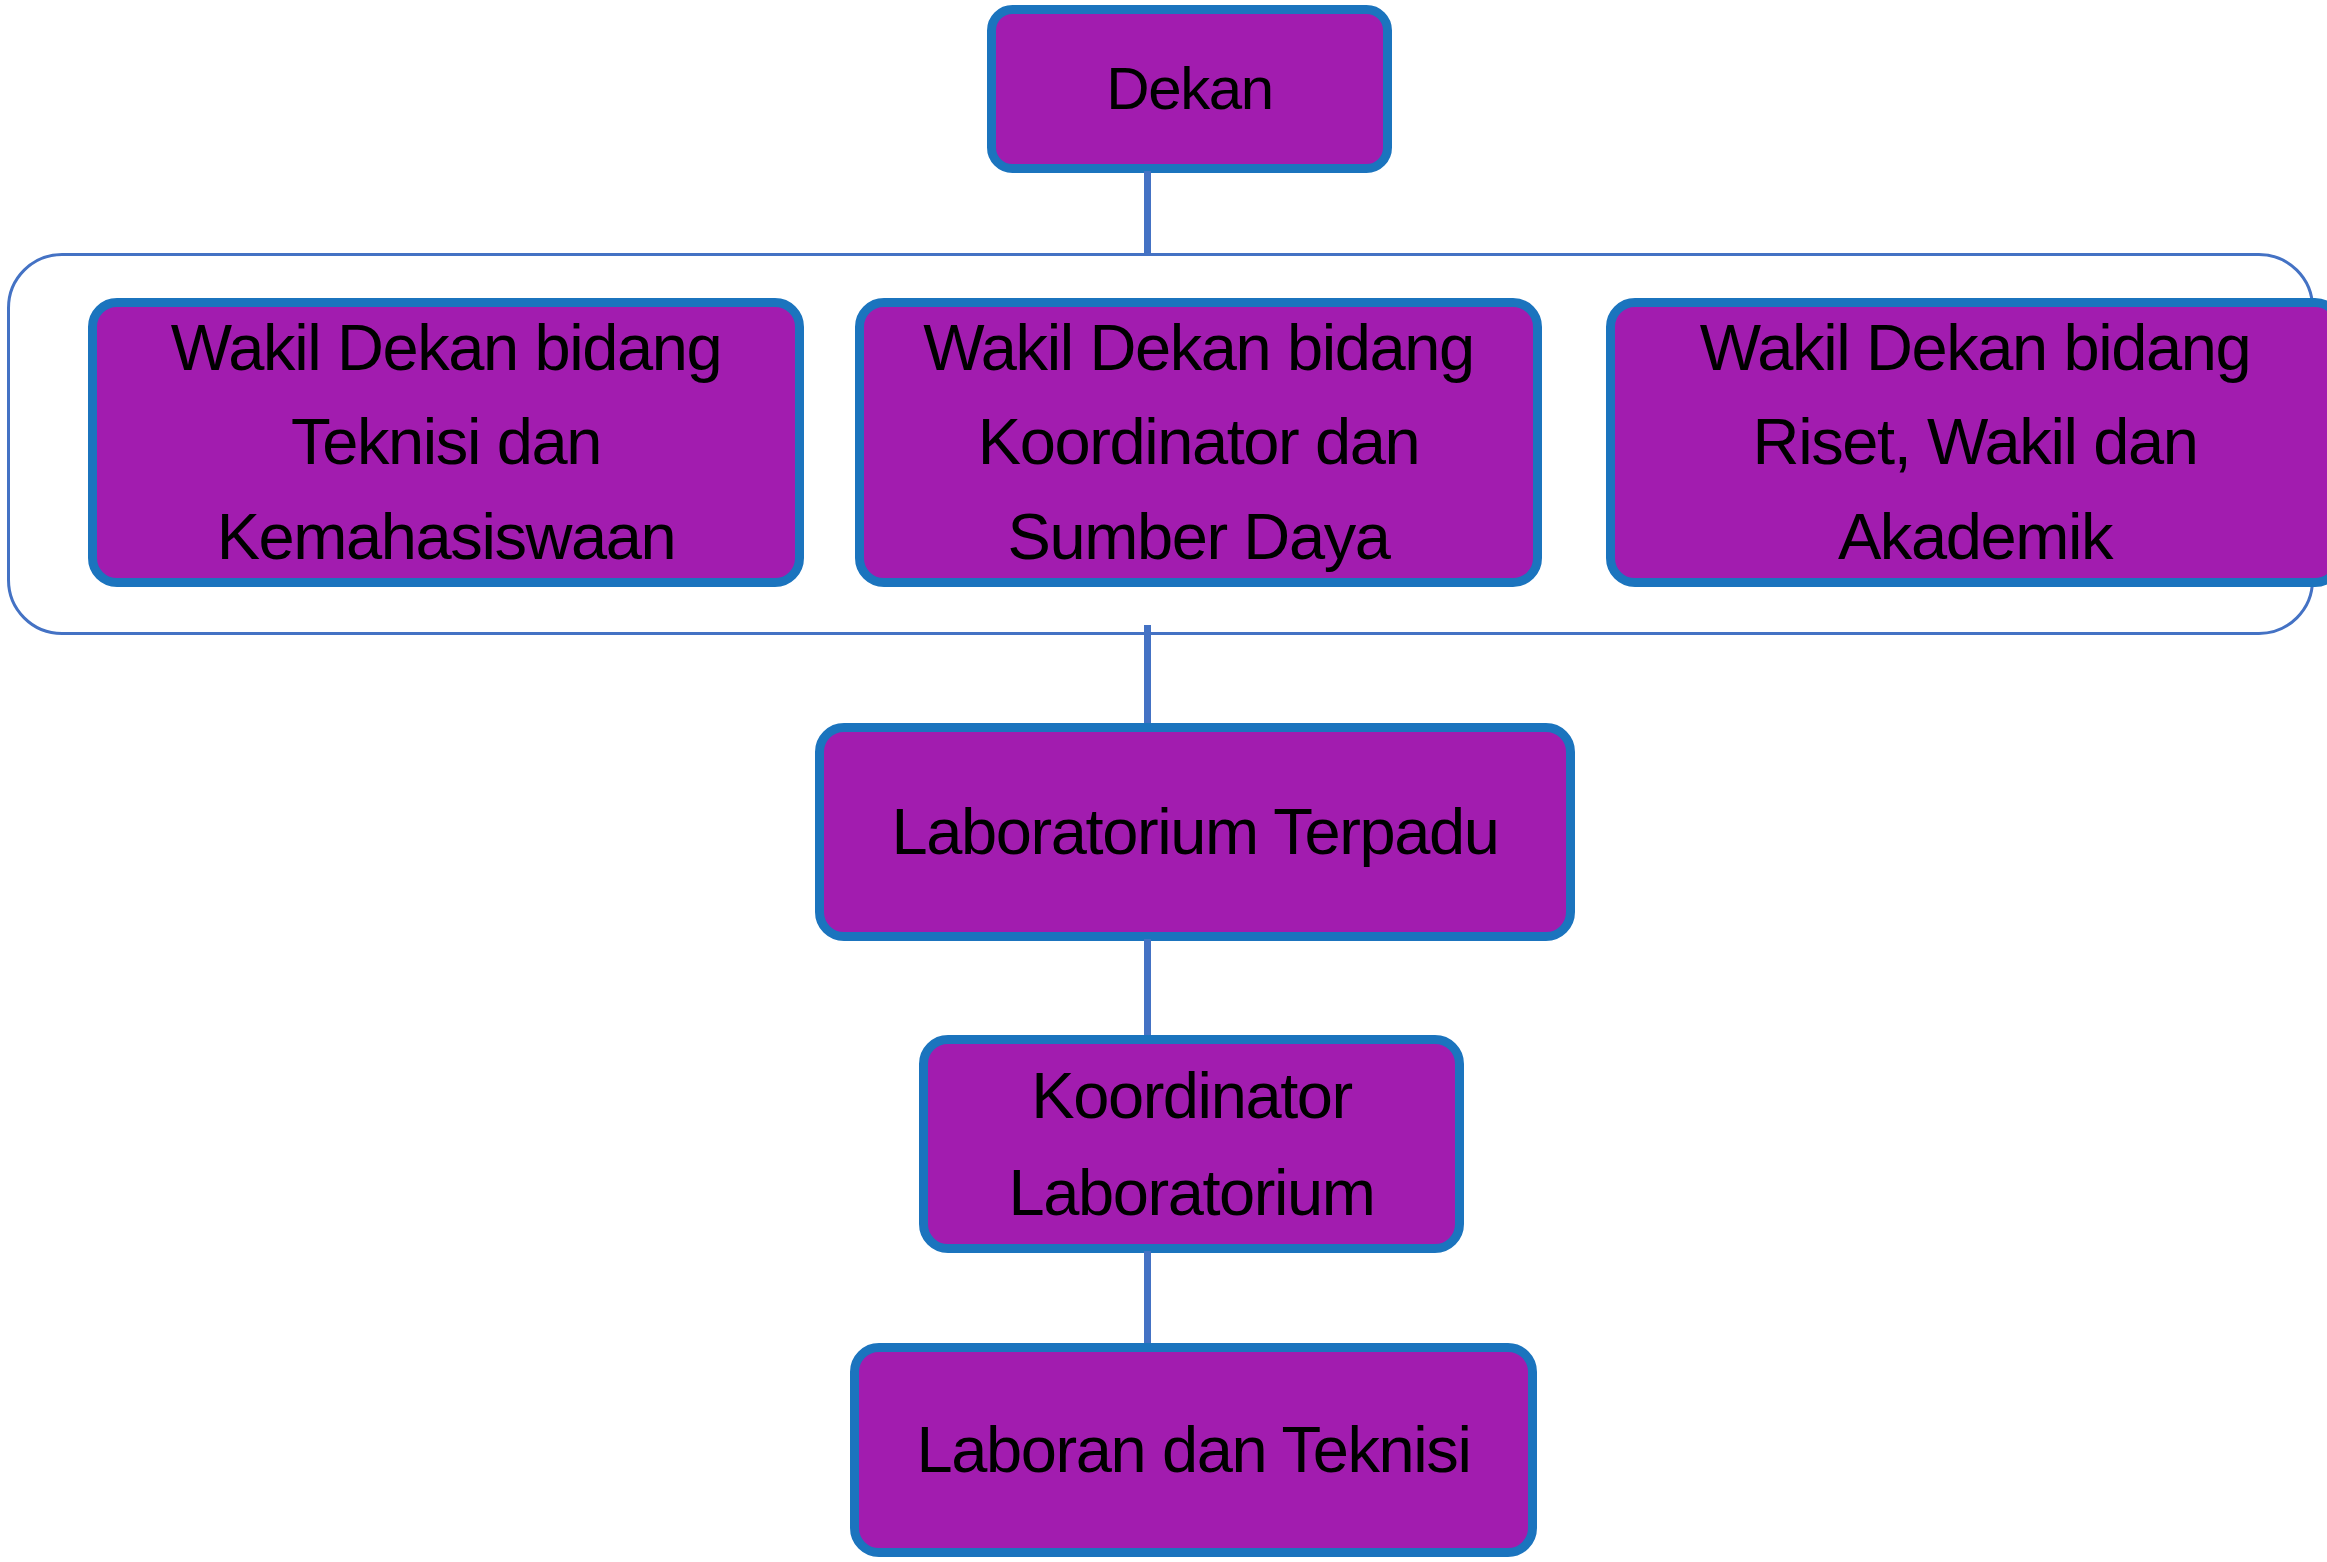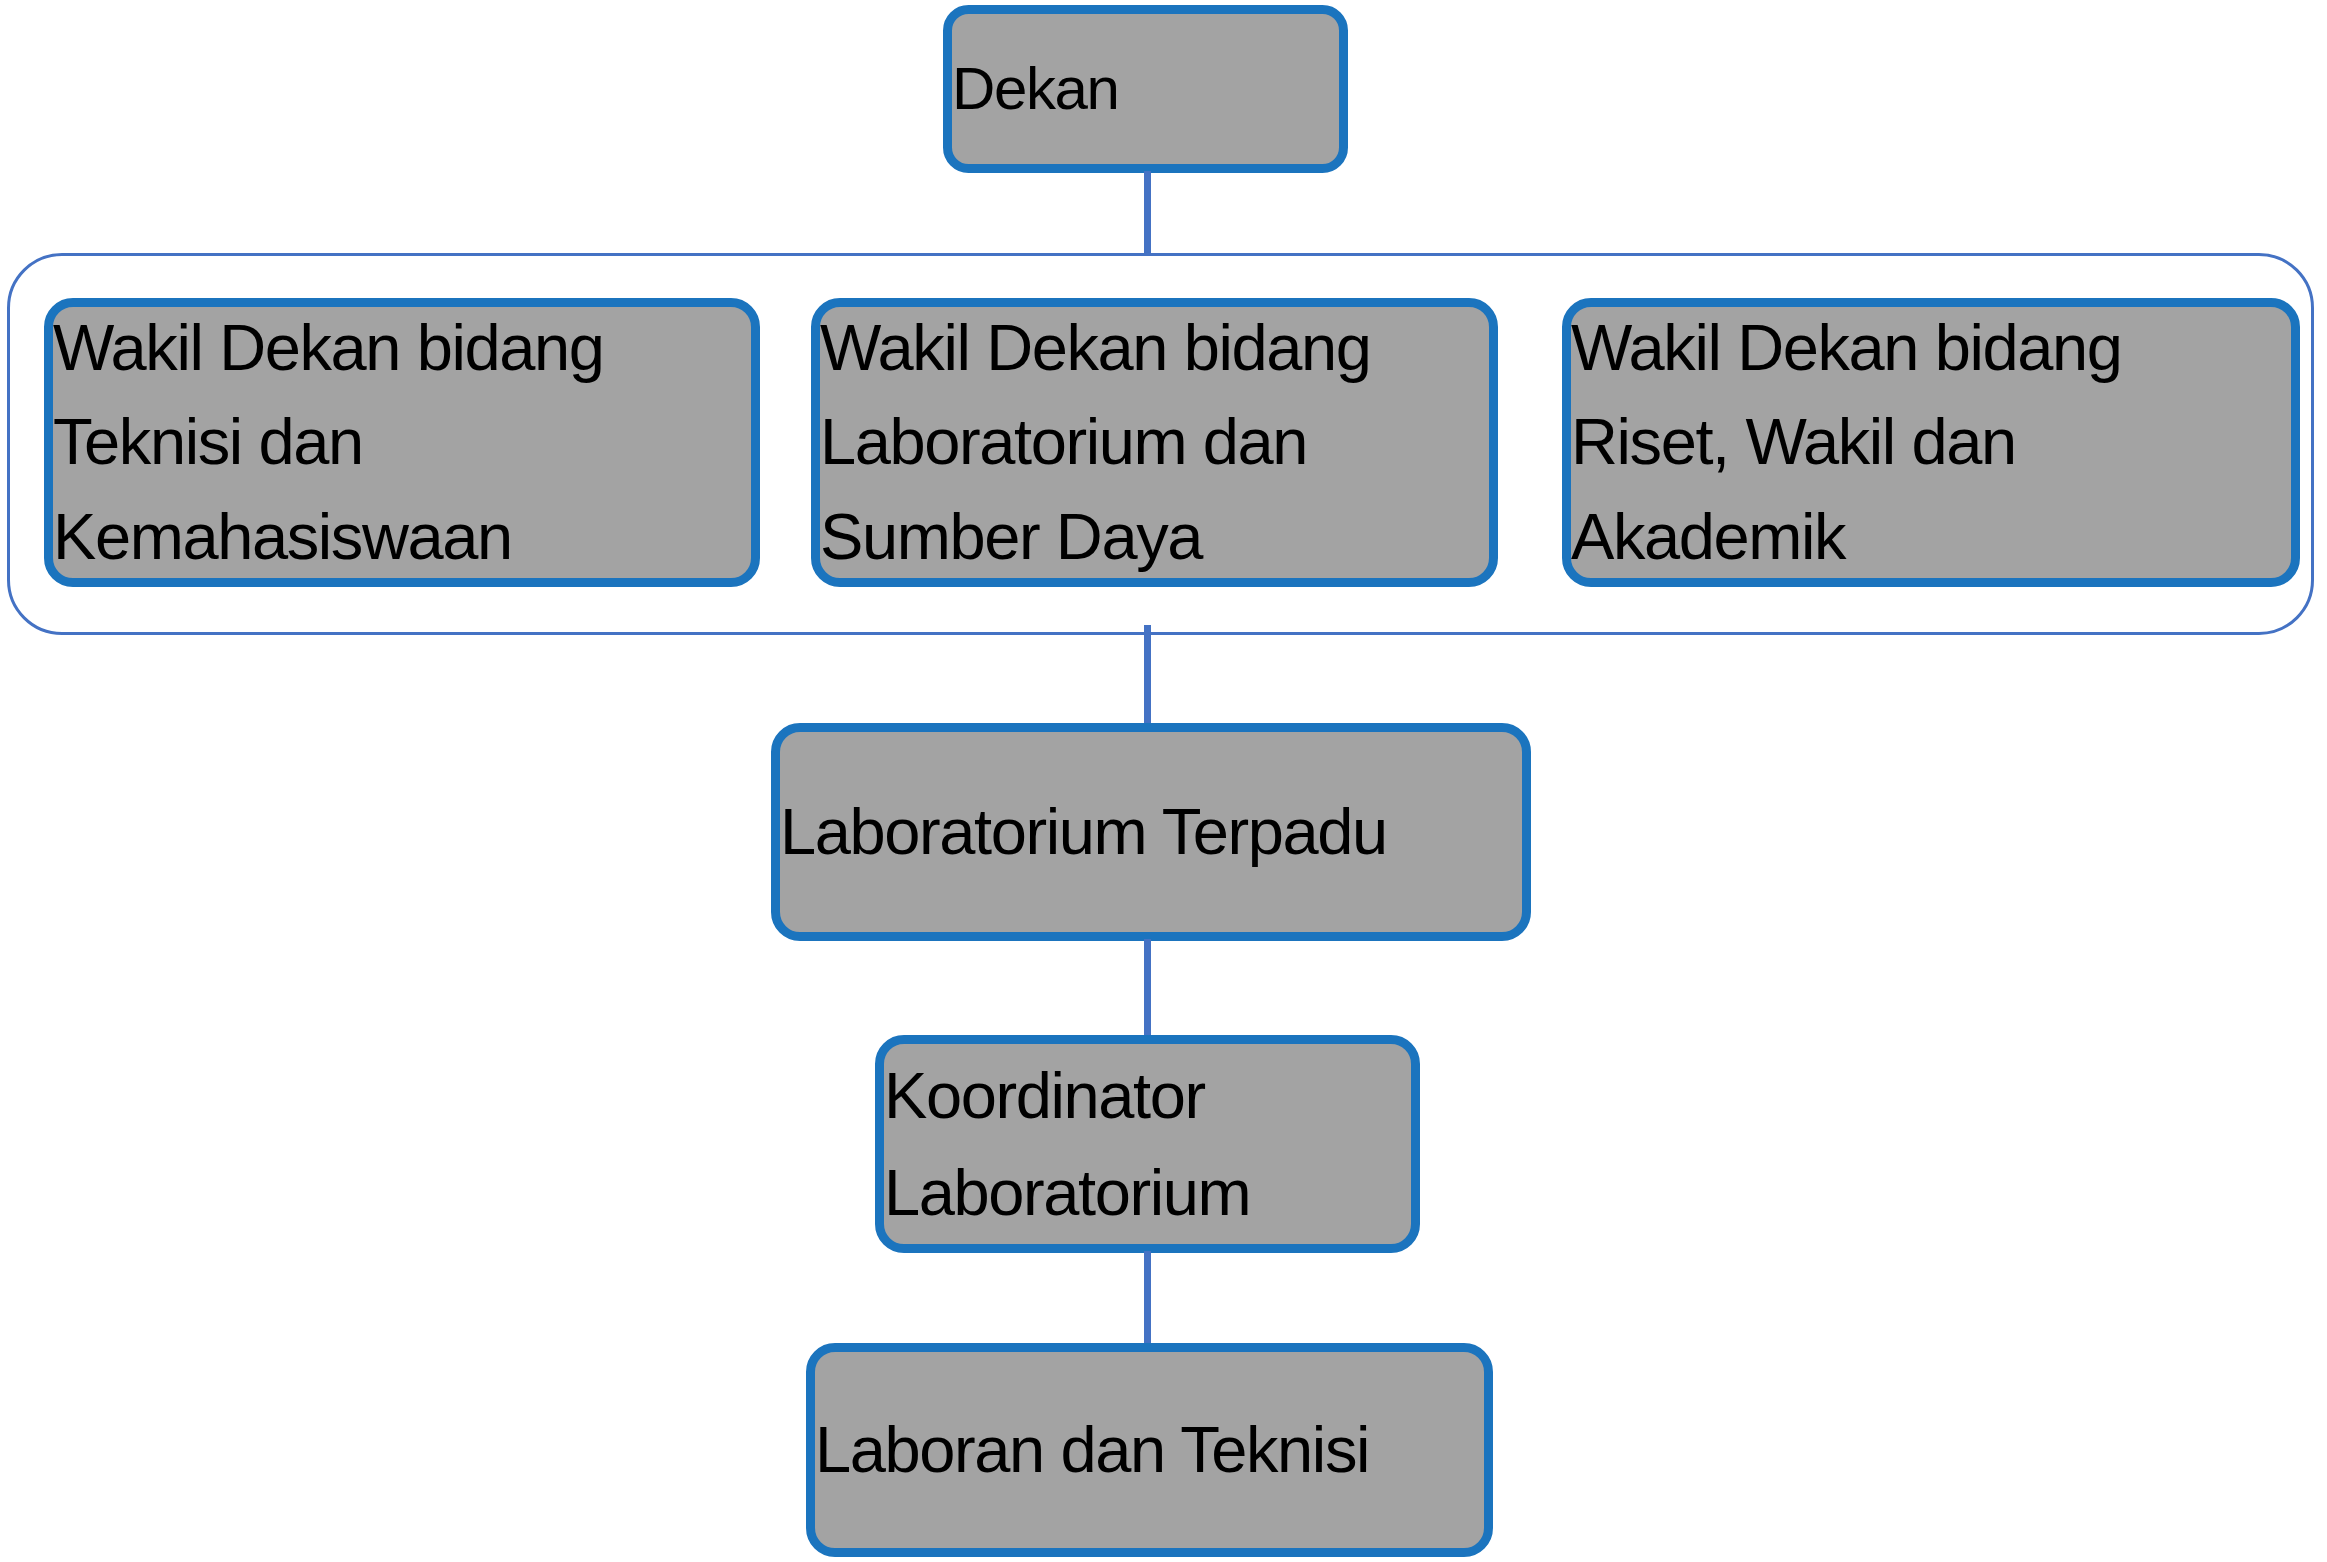--- a/index.html
+++ b/index.html
@@ -15,32 +15,33 @@
     font-family: "Liberation Sans", sans-serif;
     color: var(--text, #000000);
   }
   .canvas {
     position: absolute;
     inset: 0;
   }
   
   .node {
     position: absolute;
-    background: #a3a3a3;
+    background: #a21caf;
     border: 9px solid var(--box-border, #1B74BE);
     border-radius: 29px;
     display: flex;
     flex-direction: column;
-    align-items: flex-start;
+    align-items: center;
     justify-content: center;
     text-align: center;
     font-size: 65px;
     letter-spacing: -1.4px;
     line-height: 1.45;
     box-sizing: border-box;
+    margin-left: 44px;
   }
   .node .line { display: block; white-space: nowrap; }
 
   
   .node.dekan {
     left: 943px; top: 4.5px;
     width: 405px; height: 168px;
     font-size: 60px;
     border-radius: 25.5px;
   }
@@ -90,21 +91,21 @@
   <div class="group-frame"></div>
 
   <div class="node wakil1">
     <span class="line">Wakil Dekan bidang</span>
     <span class="line">Teknisi dan</span>
     <span class="line">Kemahasiswaan</span>
   </div>
 
   <div class="node wakil2">
     <span class="line">Wakil Dekan bidang</span>
-    <span class="line">Laboratorium dan</span>
+    <span class="line">Koordinator dan</span>
     <span class="line">Sumber Daya</span>
   </div>
 
   <div class="node wakil3">
     <span class="line">Wakil Dekan bidang</span>
     <span class="line">Riset, Wakil dan</span>
     <span class="line">Akademik</span>
   </div>
 
   <div class="connector c2"></div>

